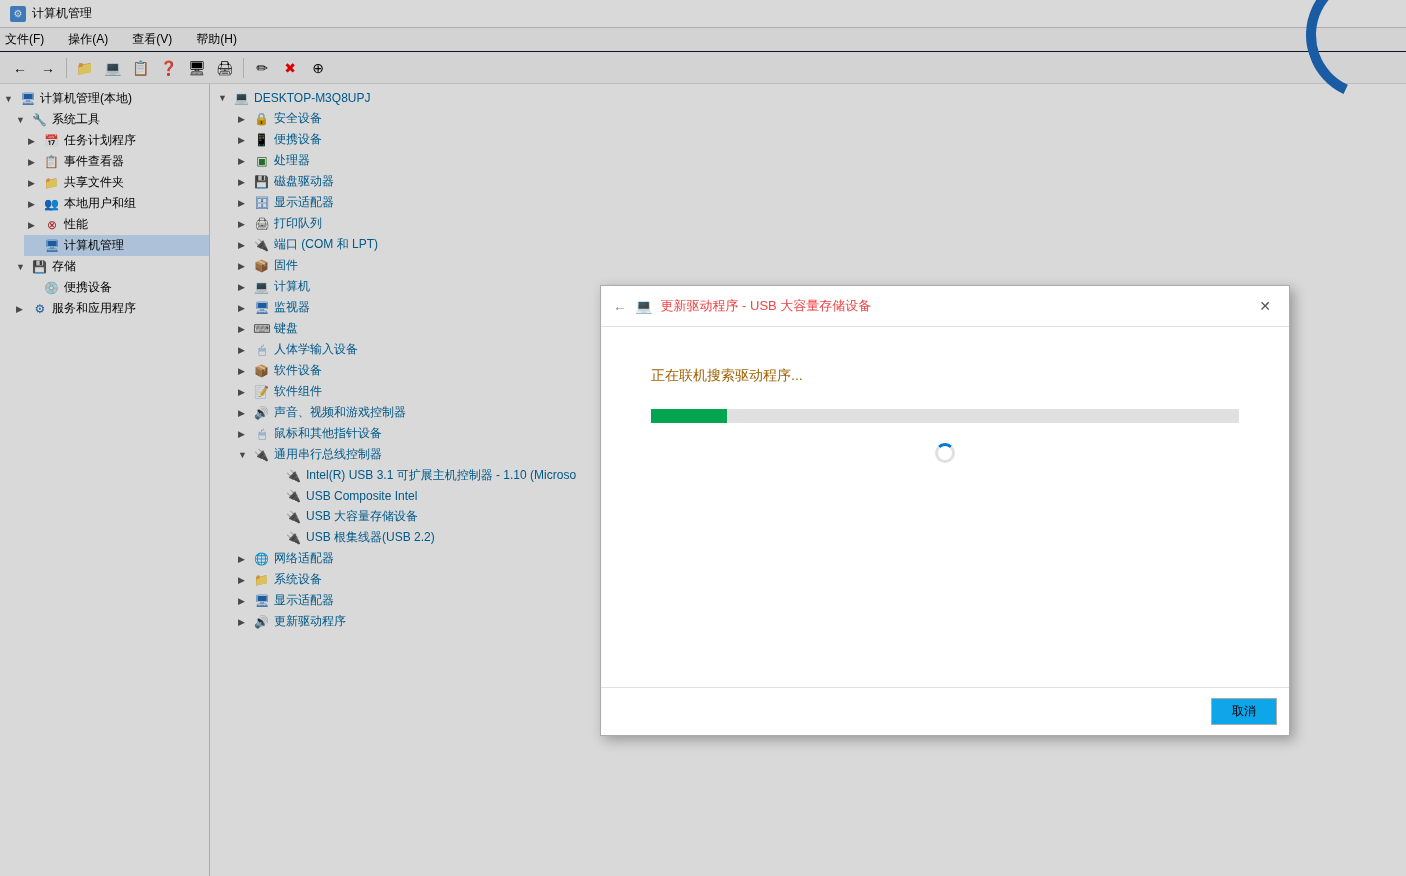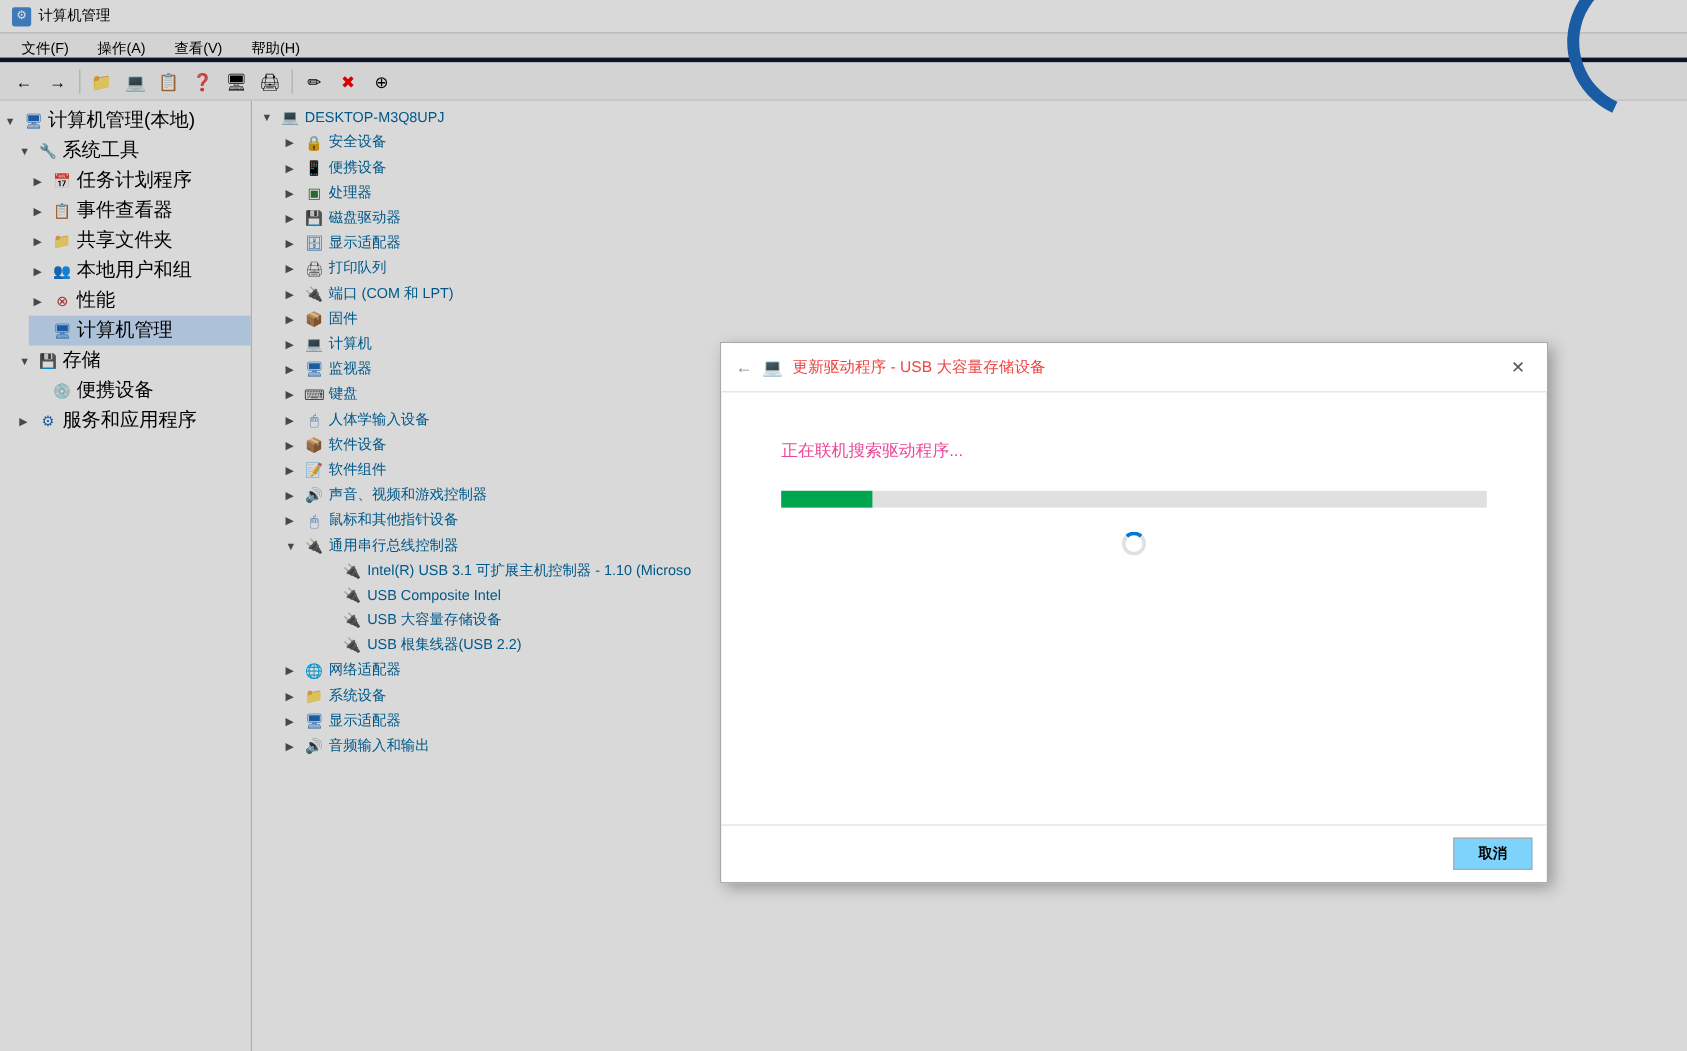--- a/index.html
+++ b/index.html
@@ -35,25 +35,26 @@
       line-height: 16px;
     }
     .title-bar-text {
       font-size: 12px;
       color: #000;
     }
 
     
     .menu-bar {
       background: #f8f8f8;
-      border-bottom: 4px solid #0f172a;
-      padding: 3px 14px;
+      border-bottom: 1px solid #0f172a;
+      padding: 3px 1px;
       display: flex;
       gap: 16px;
       height: 24px;
+      align-items: center;
     }
     .menu-item {
       font-size: 12px;
       color: #000;
       cursor: pointer;
       padding: 1px 4px;
     }
 
     
     .toolbar {
@@ -110,21 +111,21 @@
     .tree-icon {
       width: 16px;
       height: 16px;
       flex-shrink: 0;
       display: flex;
       align-items: center;
       justify-content: center;
       font-size: 12px;
     }
     .tree-label {
-      font-size: 16px;
+      font-size: 12px;
       color: #000;
     }
     .indent-1 { margin-left: 12px; }
     .indent-2 { margin-left: 24px; }
 
     
     .right-panel {
       flex: 1;
       background: #fff;
       overflow-y: auto;
@@ -207,21 +208,21 @@
       height: 24px;
       display: flex;
       align-items: center;
       justify-content: center;
     }
     .dialog-body {
       padding: 40px 50px 20px;
       min-height: 360px;
     }
     .dialog-searching-text {
-      color: #ec4899;
+      color: #a16207;
       font-size: 14px;
       margin-bottom: 24px;
     }
     .progress-bar-container {
       width: 100%;
       height: 14px;
       background: #e0e0e0;
       border-radius: 0;
       margin-bottom: 20px;
       position: relative;
@@ -249,26 +250,25 @@
       to { transform: rotate(360deg); }
     }
     .dialog-footer {
       border-top: 1px solid #e0e0e0;
       padding: 10px 12px;
       display: flex;
       justify-content: flex-end;
     }
     .cancel-btn {
       padding: 4px 20px;
-      background: #7dd3fc;
+      background: #0ea5e9;
       border: 1px solid #aaa;
       cursor: pointer;
       font-size: 12px;
       font-family: "Microsoft YaHei", sans-serif;
-      font-weight: bold;
     }
   </style>
 </head>
 <body>
 
 <div class="title-bar">
   <span class="title-bar-icon">⚙</span>
   <span class="title-bar-text">计算机管理</span>
 </div>
 
@@ -486,21 +486,21 @@
       <span class="right-label">系统设备</span>
     </div>
     <div class="right-tree-item right-indent-1">
       <span class="right-arrow">▶</span>
       <span class="right-icon icon-blue">🖥</span>
       <span class="right-label">显示适配器</span>
     </div>
     <div class="right-tree-item right-indent-1">
       <span class="right-arrow">▶</span>
       <span class="right-icon icon-blue">🔊</span>
-      <span class="right-label">音频输入和输出</span>
+      <span class="right-label">更新驱动程序</span>
     </div>
   </div>
 </div>
 
 <div class="dialog-overlay"></div>
 <div class="dialog">
   <div class="dialog-title-bar">
     <div class="dialog-title-left">
       <button class="dialog-back-btn">←</button>
       <span class="dialog-title-icon">💻</span>

